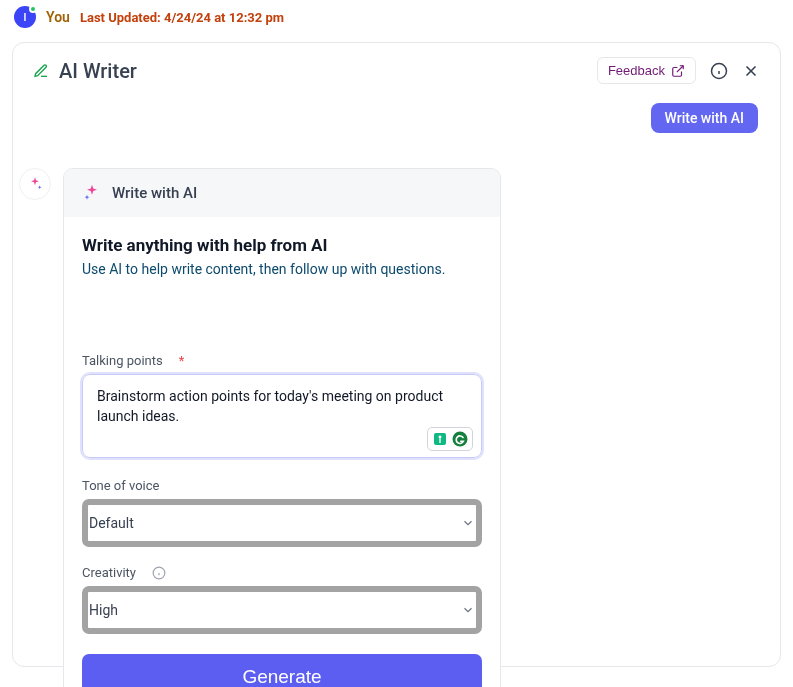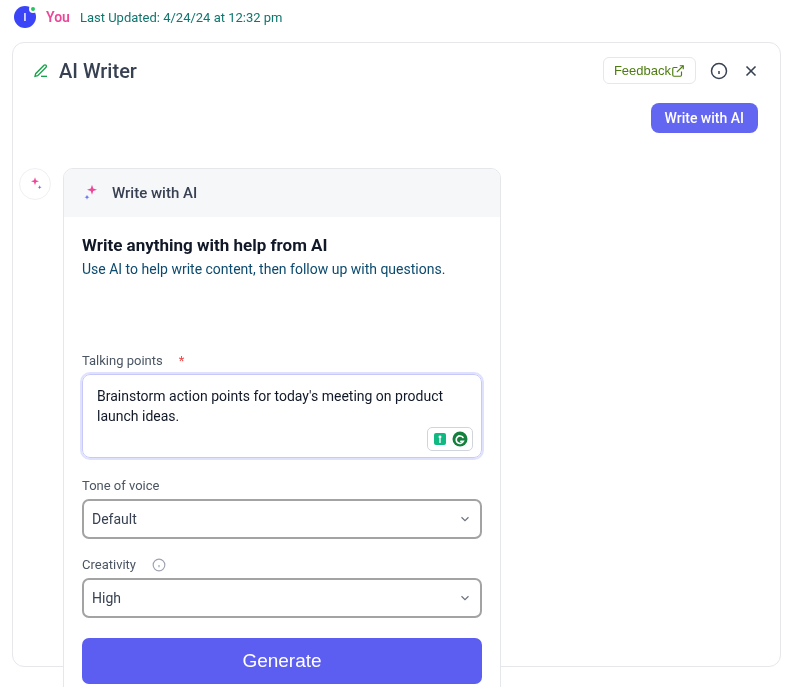--- a/index.html
+++ b/index.html
@@ -1,46 +1,46 @@
 <!DOCTYPE html>
 <html><head>
   <meta charset="utf-8">
   <style>
     * { box-sizing: border-box; margin: 0; padding: 0; }
     body { font-family: -apple-system, BlinkMacSystemFont, "Segoe UI", Roboto, Helvetica, Arial, sans-serif; background: #fff; width: 793px; height: 687px; overflow: hidden; color: #111827; }
     .top-row { display: flex; align-items: center; gap: 10px; padding: 6px 14px 0 14px; }
     .avatar { width: 22px; height: 22px; border-radius: 50%; background: #3b44f6; position: relative; display: flex; align-items: center; justify-content: center; color: #fff; font-size: 10px; font-weight: 600; }
     .avatar-dot { position: absolute; top: -1px; right: -1px; width: 8px; height: 8px; border-radius: 50%; background: #22c55e; border: 2px solid #fff; }
-    .you-label { font-size: 14px; font-weight: 600; color: #ec4899; }
-    .updated { font-size: 13px; color: #0f766e; }
+    .you-label { font-size: 14px; font-weight: 600; color: #a16207; }
+    .updated { font-size: 13px; color: #c2410c; font-weight: bold; }
     .panel { margin: 14px 12px 0 12px; border: 1px solid #e5e7eb; border-radius: 12px; background: #fff; height: 625px; position: relative; }
     .panel-header { display: flex; align-items: center; justify-content: space-between; padding: 14px 20px; }
     .panel-header-left { display: flex; align-items: center; gap: 10px; }
     .pencil-icon { width: 16px; height: 16px; color: #16a34a; }
     .panel-title { font-size: 20px; font-weight: 500; color: #374151; }
     .panel-header-right { display: flex; align-items: center; gap: 14px; }
-    .feedback-btn { display: flex; align-items: center; border: 1px solid #e5e7eb; border-radius: 6px; padding: 5px 10px; background: #fff; font-size: 13px; color: #4d7c0f; cursor: pointer; }
+    .feedback-btn { display: flex; align-items: center; gap: 6px; border: 1px solid #e5e7eb; border-radius: 6px; padding: 5px 10px; background: #fff; font-size: 13px; color: #701a75; cursor: pointer; }
     .info-icon, .close-icon { width: 18px; height: 18px; color: #374151; cursor: pointer; }
     .chat-body { position: relative; padding: 0 22px; height: 560px; }
     .write-pill { position: absolute; top: 5px; right: 22px; background: #6366f1; color: #fff; font-size: 14px; font-weight: 500; padding: 7px 14px; border-radius: 8px; }
     .sparkle-bubble { position: absolute; left: 6px; top: 70px; width: 32px; height: 32px; border-radius: 50%; background: #fff; border: 1px solid #eef0f3; display: flex; align-items: center; justify-content: center; }
     .sparkle-small { width: 16px; height: 16px; }
     .card { position: absolute; left: 50px; top: 70px; width: 438px; border: 1px solid #e5e7eb; border-radius: 10px; overflow: hidden; background: #fff; }
     .card-header { background: #f6f7f9; padding: 14px 18px; display: flex; align-items: center; gap: 10px; }
     .card-header-title { font-size: 15px; font-weight: 500; color: #374151; }
     .card-body { padding: 18px; }
     .card-h2 { font-size: 17px; font-weight: 700; color: #111827; margin-bottom: 6px; }
     .card-sub { font-size: 14px; color: #0c4a6e; margin-bottom: 76px; }
     .field-label { font-size: 13px; color: #4b5563; margin-bottom: 6px; display: flex; align-items: center; gap: 16px; }
     .req { color: #ef4444; }
     .textarea-wrap { position: relative; border: 1px solid #c7caf9; border-radius: 8px; padding: 2px; background: #fff; outline: 2px solid #e0e2fd; outline-offset: 0; margin-bottom: 20px; }
     .textarea { width: 100%; border: none; resize: none; font-family: inherit; font-size: 14px; color: #111827; padding: 10px 12px 26px 12px; border-radius: 6px; outline: none; line-height: 1.4; height: 74px; }
     .ta-icons { position: absolute; right: 8px; bottom: 6px; display: flex; align-items: center; gap: 2px; border: 1px solid #d1d5db; border-radius: 5px; padding: 2px 3px; background: #fff; }
     .ta-ic { width: 18px; height: 18px; display: flex; align-items: center; justify-content: center; }
-    .select { position: relative; width: 100%; border: 2px solid #a3a3a3; border-radius: 7px; padding: 10px 8px; font-size: 14px; color: #374151; background: #fff; cursor: pointer; margin-bottom: 18px; display: flex; align-items: center; justify-content: space-between; }
+    .select { position: relative; width: 100%; border: 6px solid #a3a3a3; border-radius: 7px; padding: 10px 1px; font-size: 14px; color: #374151; background: #fff; cursor: pointer; margin-bottom: 18px; display: flex; align-items: center; justify-content: space-between; }
     .field-group { margin-bottom: 0; }
     .info-mini { width: 14px; height: 14px; color: #9ca3af; }
     .generate-btn { width: 100%; background: #5b5ef0; color: #fff; border: none; border-radius: 7px; padding: 12px; font-size: 19px; font-weight: 500; cursor: pointer; margin-top: 2px; }
     .chev { color: #6b7280; }
     svg { display: block; }
   </style>
 </head>
 <body>
 
 <div class="top-row">

